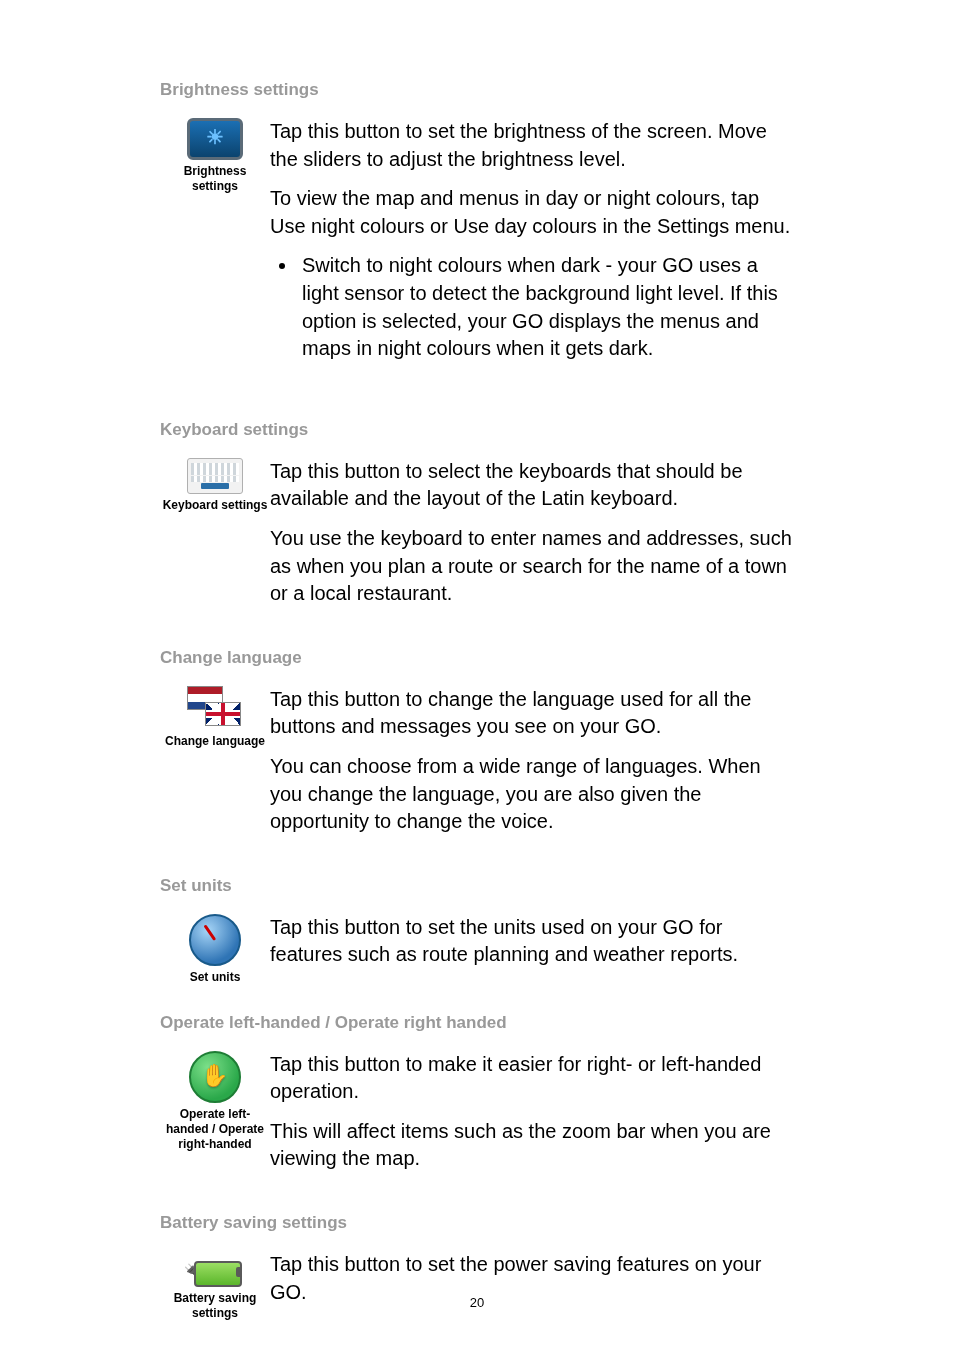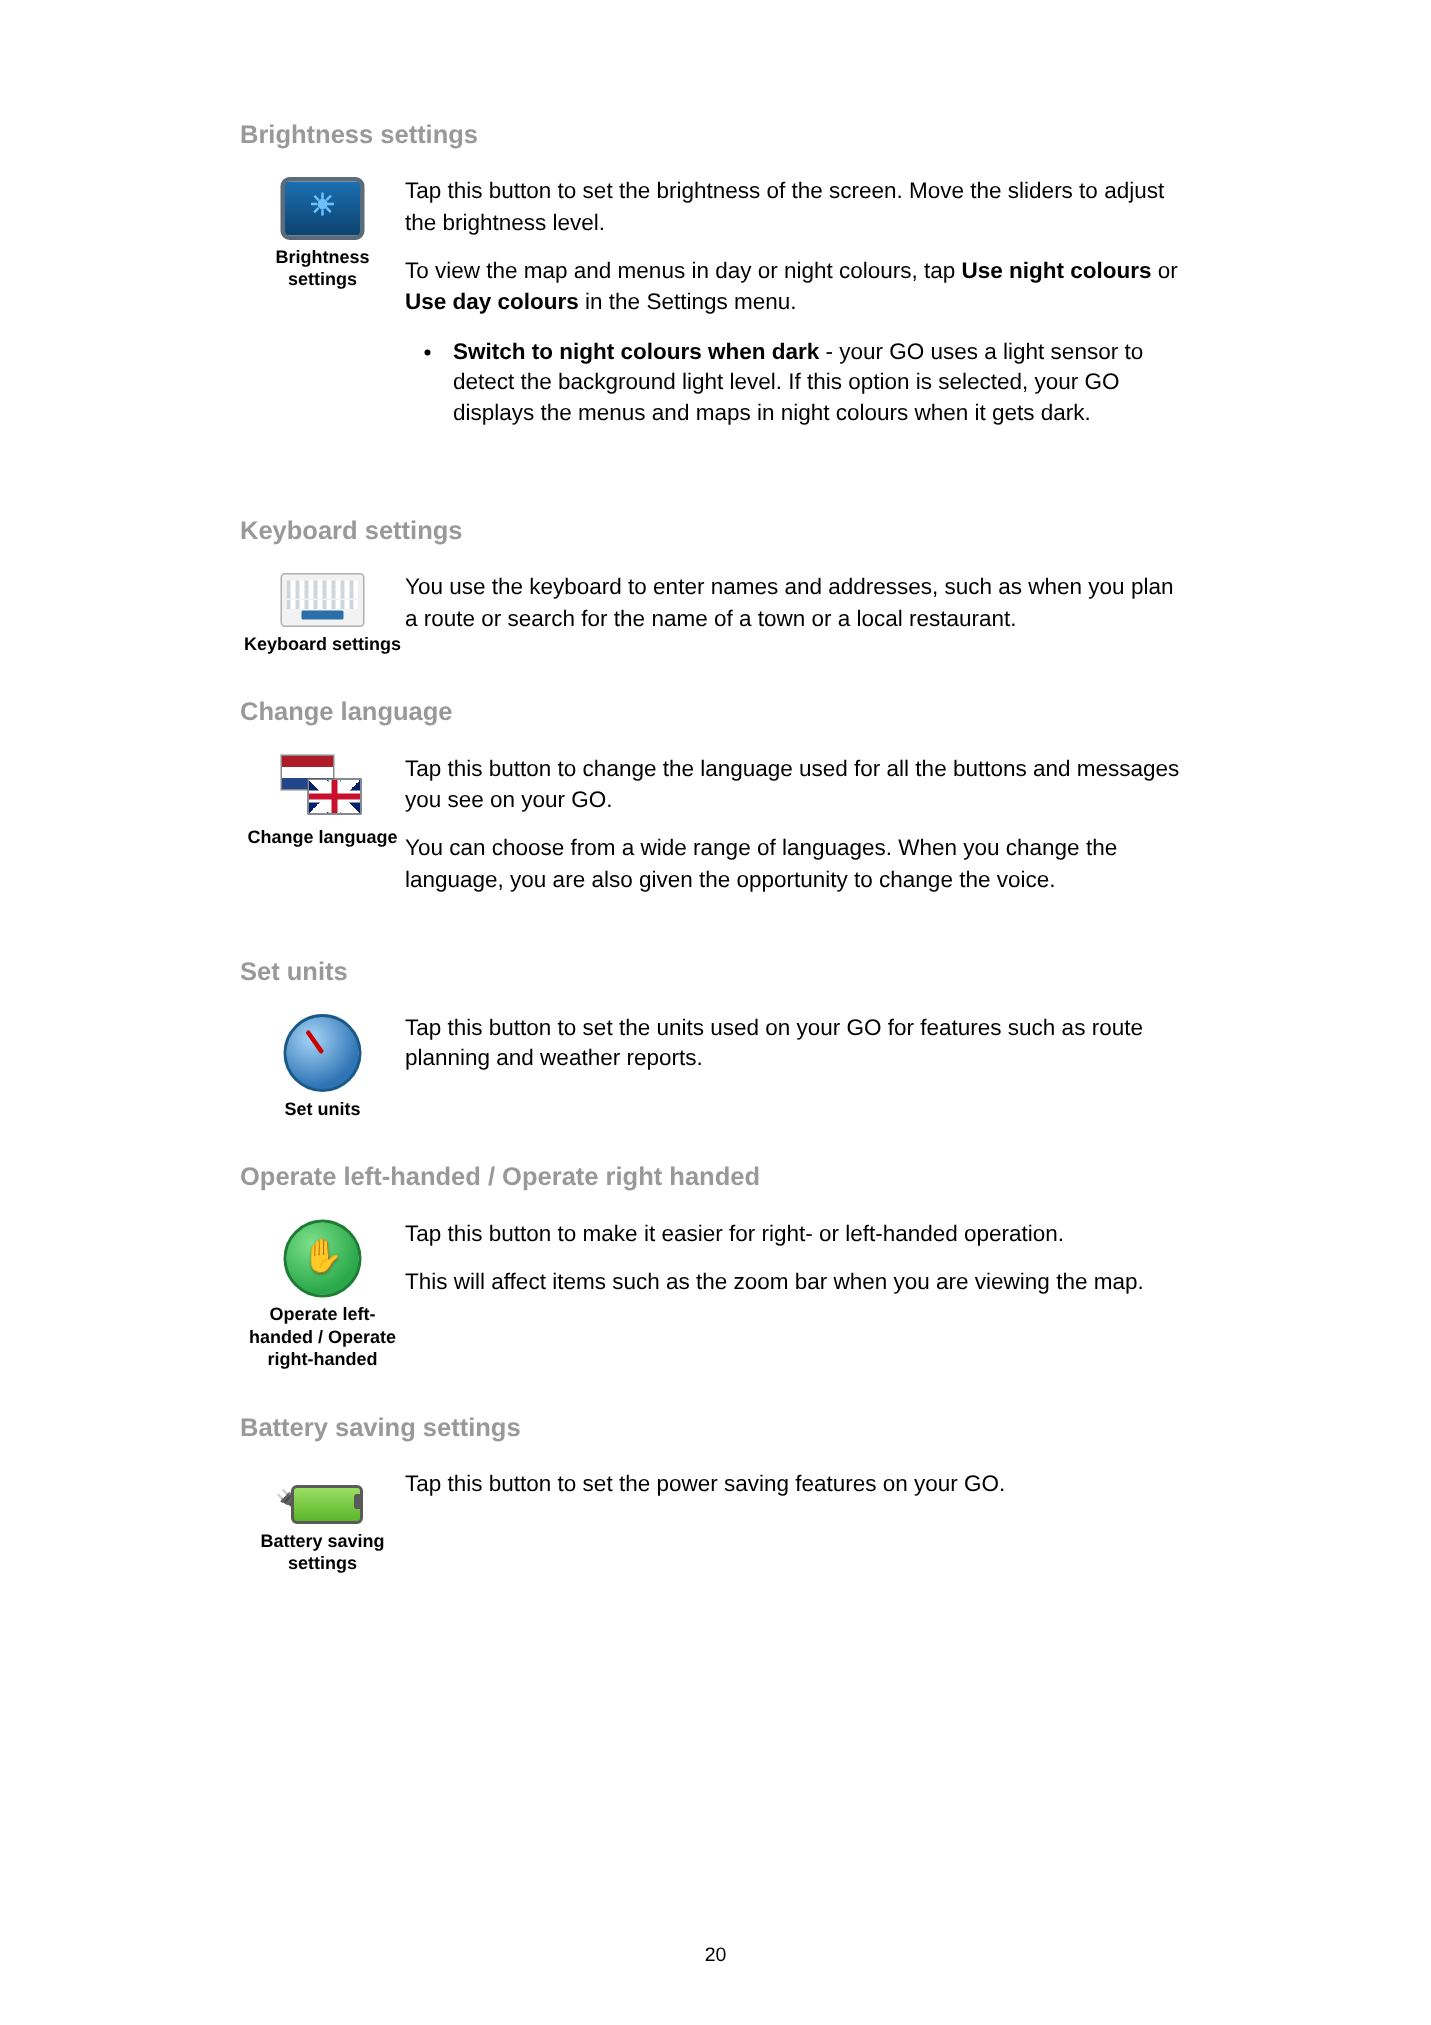--- a/index.html
+++ b/index.html
@@ -36,36 +36,36 @@
     font-weight: bold;
     color: #000;
     line-height: 1.25;
   }
   .icon-col .label {
     margin-top: 4px;
     font-size: 12px;
   }
   .text-col {
     flex: 1;
-    font-size: 15px;
+    font-size: 20px;
     line-height: 1.38;
   }
   .text-col p {
     margin: 0 0 12px 0;
   }
   .text-col ul {
     margin: 0 0 29px 0;
     padding-left: 28px;
     list-style: disc;
   }
   .text-col li {
     margin-bottom: 10px;
     padding-left: 4px;
   }
-  strong { font-weight: bold; }
+  strong { font-weight: normal; }
   .page-number {
     position: absolute;
     bottom: 40px;
     left: 0;
     width: 100%;
     text-align: center;
     font-size: 13px;
   }
 
   
@@ -199,20 +199,21 @@
     <div class="icon-col">
       <div class="ic-keyboard">
         <div class="row"></div>
           <div class="row"></div>
           <div class="row"></div>
           <div class="space"></div>
       </div>
       <div class="label">Keyboard settings</div>
     </div>
     <div class="text-col">
+      <p>Tap this button to select the keyboards that should be available and the layout of the Latin keyboard.</p>
       <p>You use the keyboard to enter names and addresses, such as when you plan a route or search for the name of a town or a local restaurant.</p>
     </div>
   </div>
 
   <h2 class="section-title">Change language</h2>
   <div class="block">
     <div class="icon-col">
       <div class="ic-flags">
         <div class="flag flag-nl"></div>
         <div class="flag flag-uk"></div>

